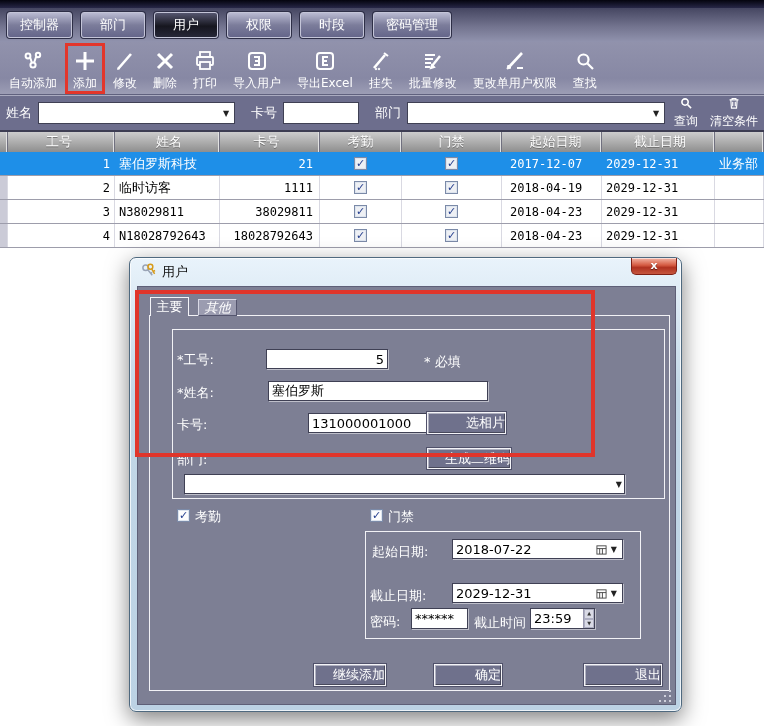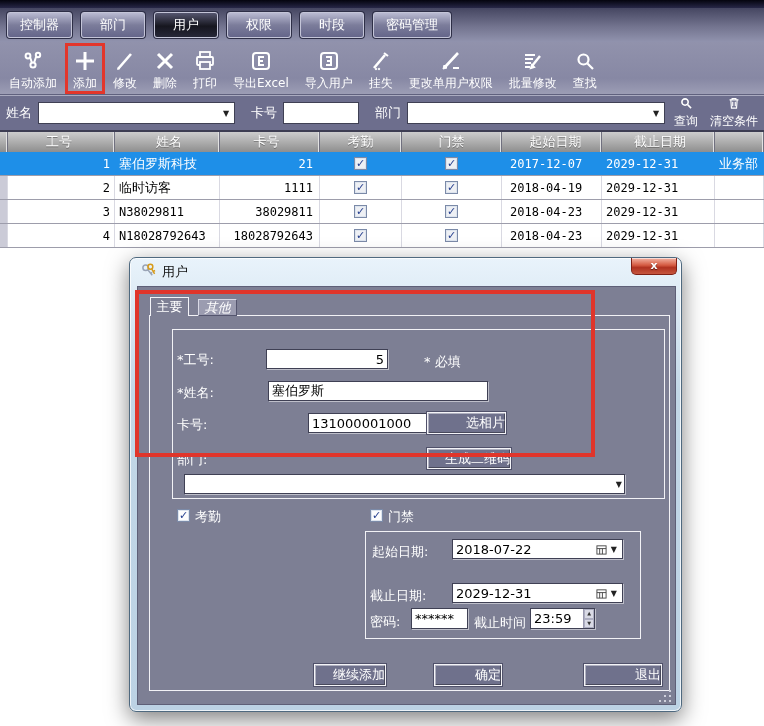--- a/index.html
+++ b/index.html
@@ -176,73 +176,73 @@
             </g>
           </svg>
         </span>
       <span>打印</span>
     </div>
     <div class="tool">
       <span class="ic">
         <svg width="24" height="24" viewBox="0 0 24 24">
             <g stroke="#fff" stroke-width="2" fill="none">
         <rect x="4" y="4" width="16" height="16" rx="3"></rect>
-              <path d="M15 8h-5v8h5M10 12h4"></path>
-            </g>
-          </svg>
-        </span>
-      <span>导出Excel</span>
+              <path d="M9 8h5v8H9M14 12h-4"></path>
+            </g>
+          </svg>
+        </span>
+      <span>导入用户</span>
     </div>
     <div class="tool">
       <span class="ic">
         <svg width="24" height="24" viewBox="0 0 24 24">
             <g stroke="#fff" stroke-width="2" fill="none">
         <rect x="4" y="4" width="16" height="16" rx="3"></rect>
-              <path d="M9 8h5v8H9M14 12h-4"></path>
-            </g>
-          </svg>
-        </span>
-      <span>导入用户</span>
+              <path d="M15 8h-5v8h5M10 12h4"></path>
+            </g>
+          </svg>
+        </span>
+      <span>导出Excel</span>
     </div>
     <div class="tool">
       <span class="ic">
         <svg width="24" height="24" viewBox="0 0 24 24">
             <g stroke="#fff" fill="none">
         <path d="M5 19L16 6" stroke-width="2.6"></path>
               <path d="M15 4l4 3" stroke-width="2"></path>
         <circle cx="7" cy="20" r="0.8" fill="#fff"></circle>
               <circle cx="10" cy="20" r="0.8" fill="#fff"></circle>
             </g>
           </svg>
         </span>
       <span>挂失</span>
     </div>
     <div class="tool">
       <span class="ic">
         <svg width="24" height="24" viewBox="0 0 24 24">
+            <g stroke="#fff" stroke-width="2" fill="none">
+        <path d="M4 6h10M4 10h8M4 14h6M4 18h5"></path>
+              <path d="M11 17l8-10" stroke-width="2.4"></path>
+              <path d="M10 19l3-1-2-2z" fill="#fff"></path>
+            </g>
+          </svg>
+        </span>
+      <span>批量修改</span>
+    </div>
+    <div class="tool">
+      <span class="ic">
+        <svg width="24" height="24" viewBox="0 0 24 24">
             <g stroke="#fff" fill="none">
         <path d="M6 18L19 4" stroke-width="2.6"></path>
               <path d="M4 20l4-1-3-3z" fill="#fff"></path>
               <path d="M14 19h6" stroke-width="2"></path>
             </g>
           </svg>
         </span>
       <span>更改单用户权限</span>
-    </div>
-    <div class="tool">
-      <span class="ic">
-        <svg width="24" height="24" viewBox="0 0 24 24">
-            <g stroke="#fff" stroke-width="2" fill="none">
-        <path d="M4 6h10M4 10h8M4 14h6M4 18h5"></path>
-              <path d="M11 17l8-10" stroke-width="2.4"></path>
-              <path d="M10 19l3-1-2-2z" fill="#fff"></path>
-            </g>
-          </svg>
-        </span>
-      <span>批量修改</span>
     </div>
     <div class="tool">
       <span class="ic">
         <svg width="22" height="22" viewBox="0 0 22 22">
             <g stroke="#fff" stroke-width="2.2" fill="none">
         <circle cx="9.5" cy="9.5" r="5"></circle>
               <path d="M13.5 13.5L19 19"></path>
             </g>
           </svg>
         </span>

